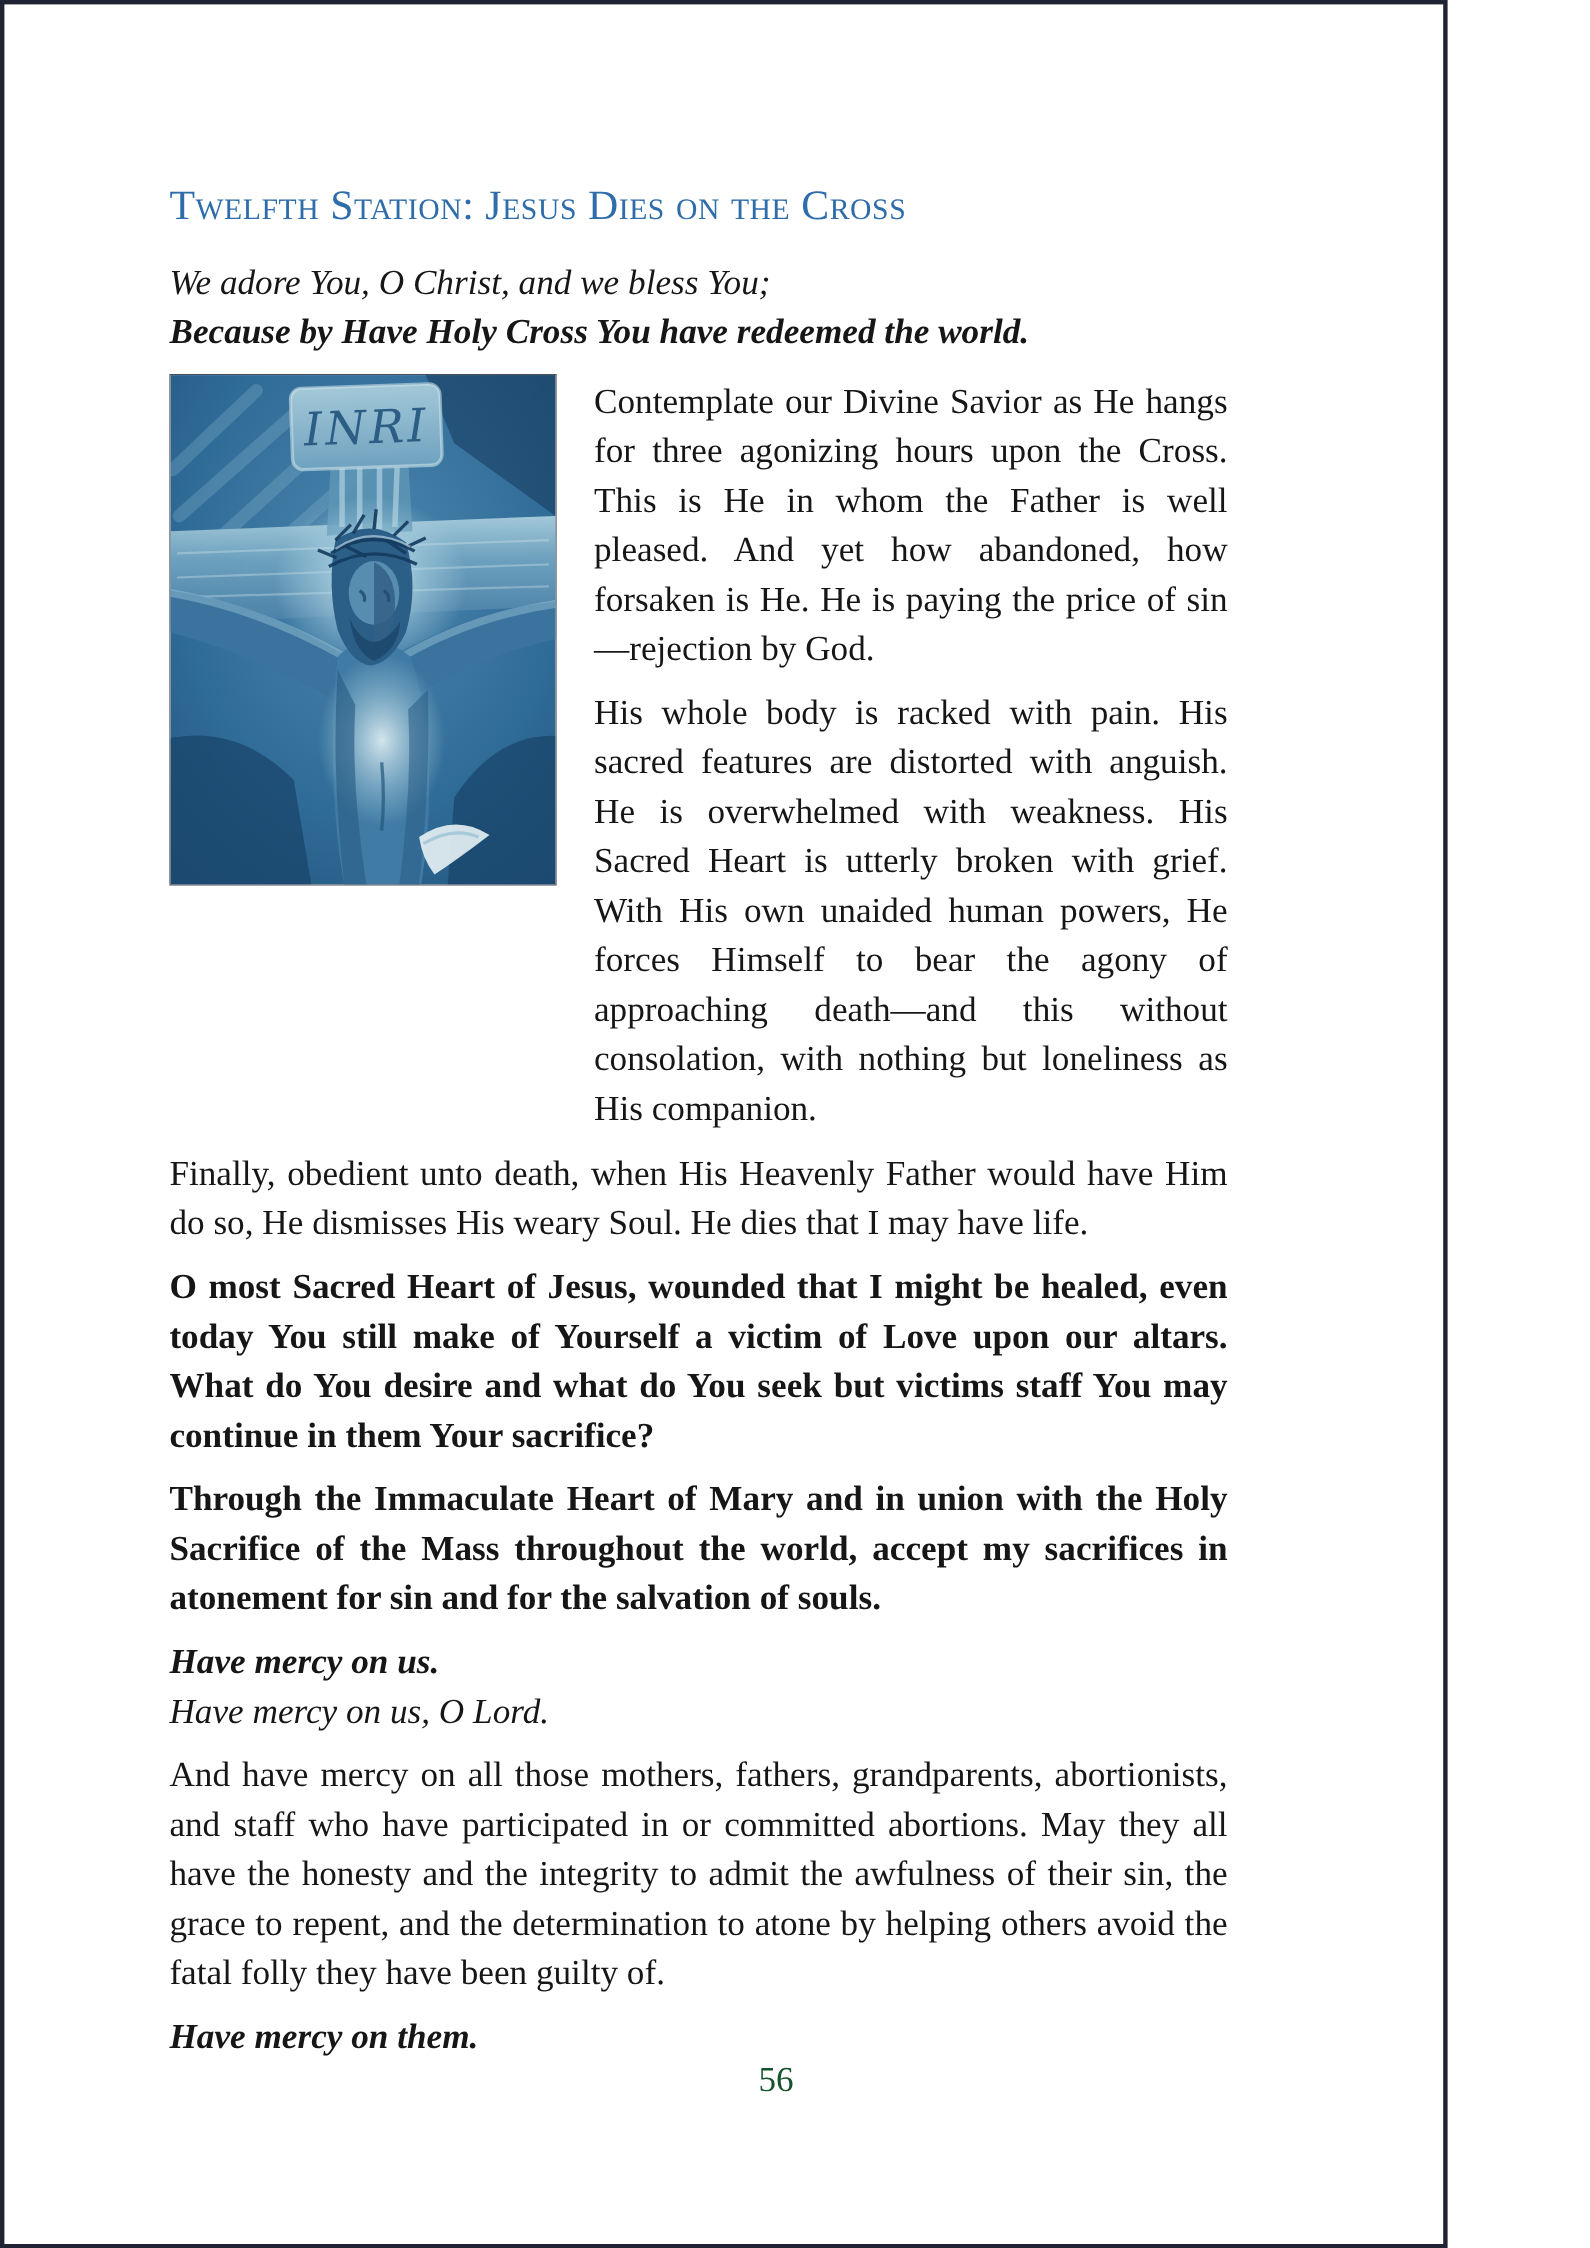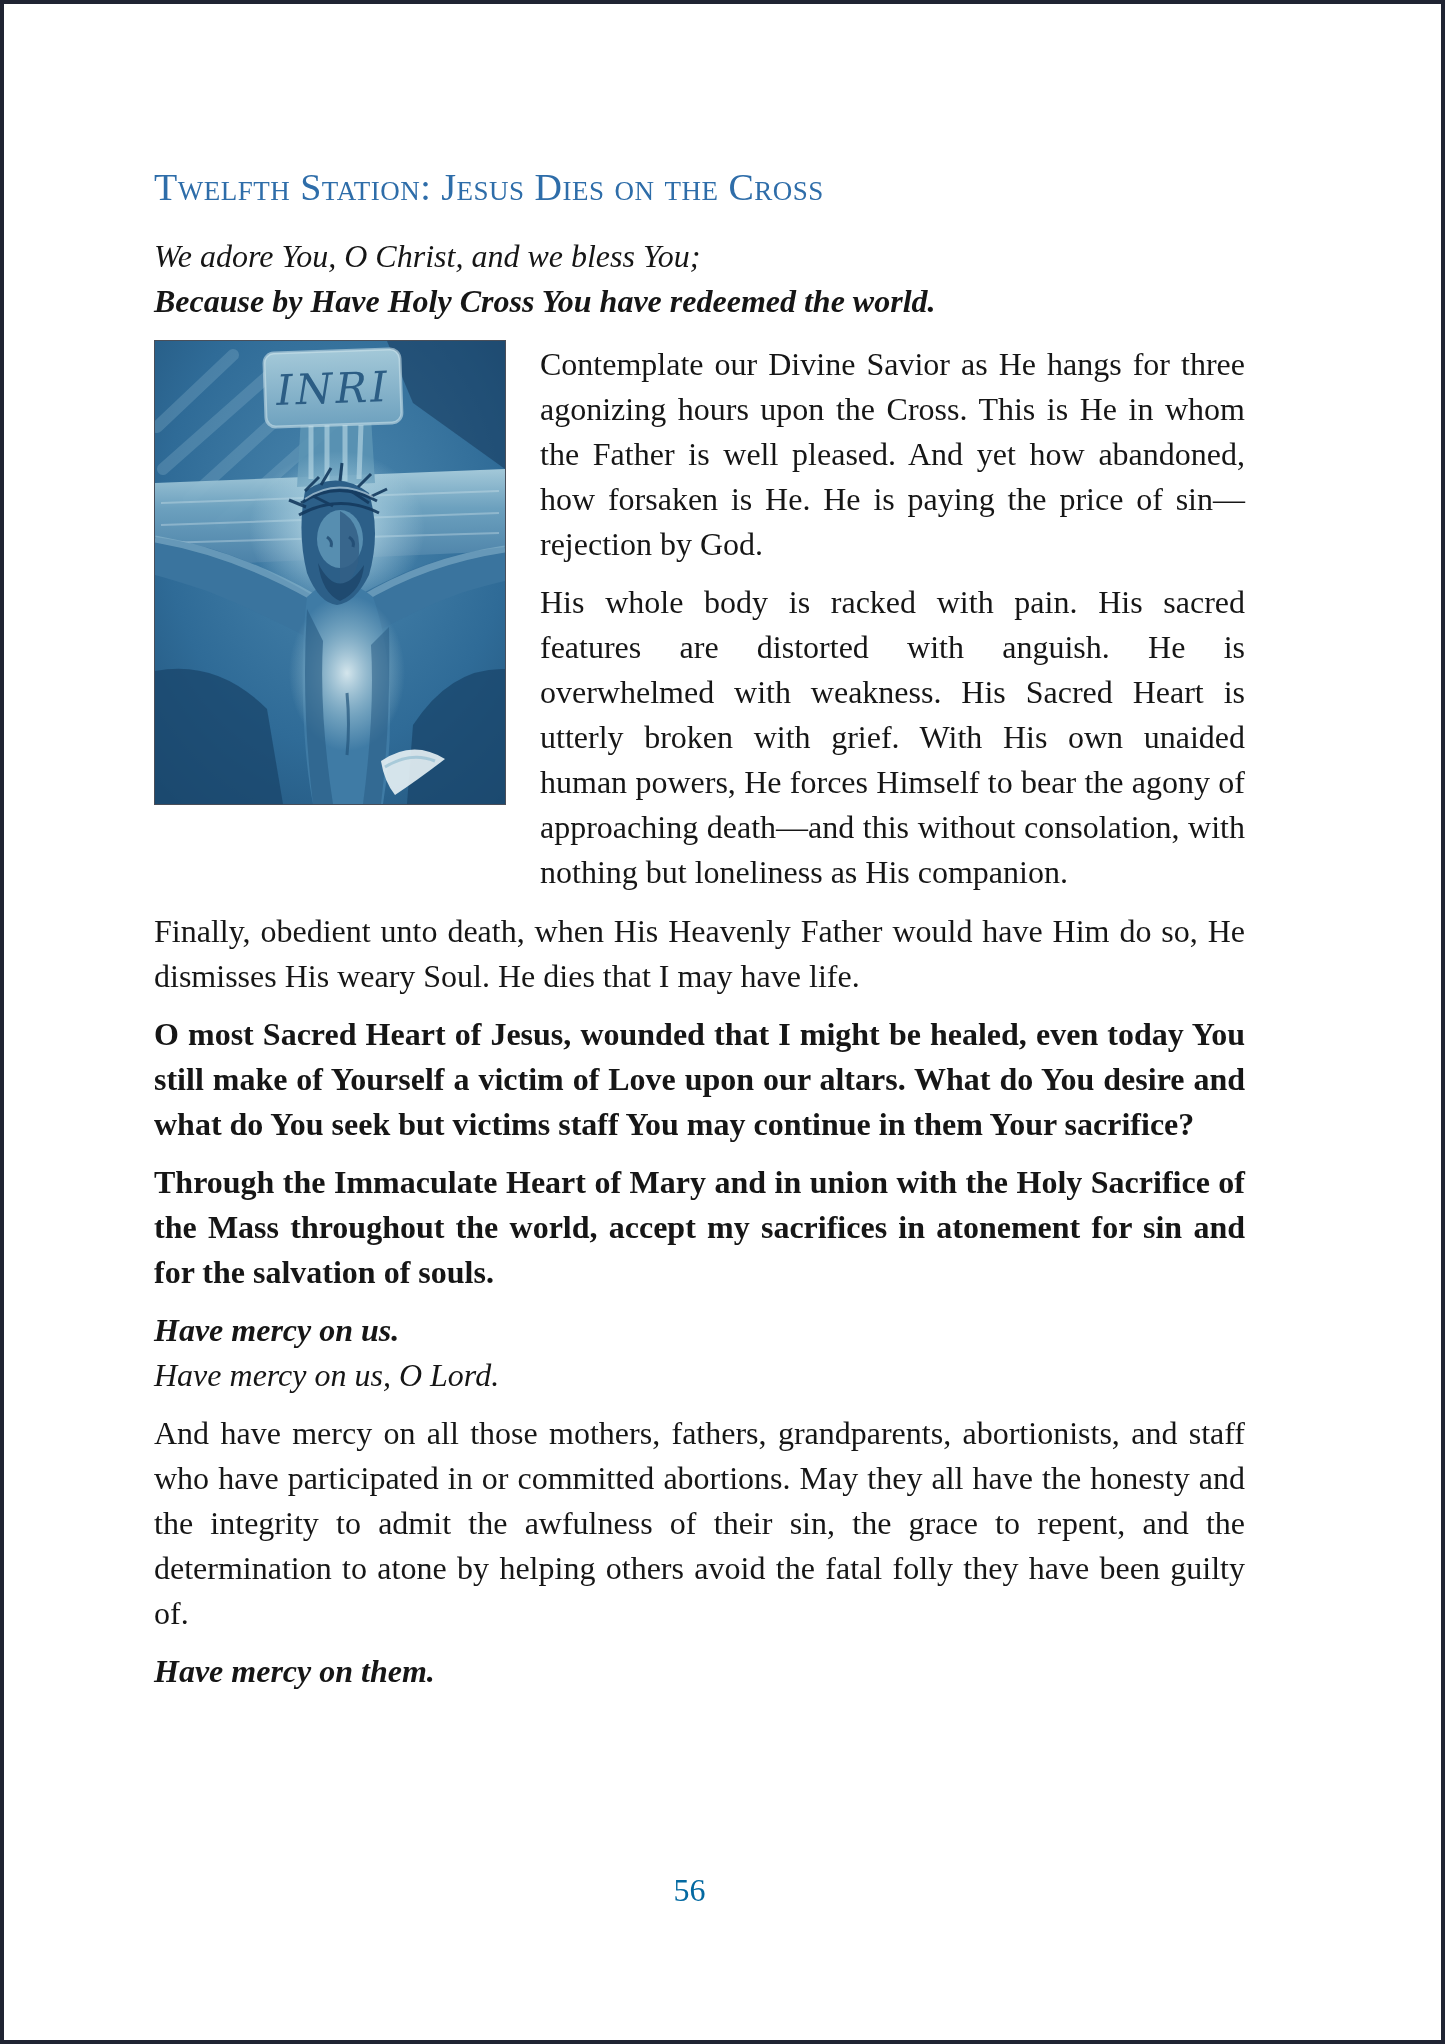--- a/index.html
+++ b/index.html
@@ -1,18 +1,18 @@
 <!DOCTYPE html>
 <html><head>
 <meta charset="utf-8">
 <style>
   html, body { margin: 0; padding: 0; background: #ffffff; }
   .page {
     position: relative;
-    width: 1445px;
+    width: 1316px;
     height: 2044px;
     box-sizing: border-box;
     background: #ffffff;
     border: 4px solid #202432;
     padding: 162px 196px 0 150px;
     overflow: hidden;
     font-family: "Liberation Serif", "DejaVu Serif", serif;
     color: #161616;
   }
   .station-heading {
@@ -50,26 +50,26 @@
   .media-col { flex: 1; padding-top: 2px; }
   .media-col .para:last-child { margin-bottom: 0; }
   .condensed {
     display: inline-block;
     white-space: nowrap;
     transform: scaleX(0.84);
     transform-origin: 0 50%;
   }
   .footer {
     position: absolute;
-    left: 140px;
+    left: 156px;
     top: 1868px;
     width: 1091px;
     text-align: center;
     font-size: 32px;
-    color: #0369a1;
+    color: #14532d;
   }
 </style>
 </head>
 <body>
 
 <div class="page">
 
   <h1 class="station-heading">Twelfth Station: Jesus Dies on the Cross</h1>
 
   <div class="couplet">

